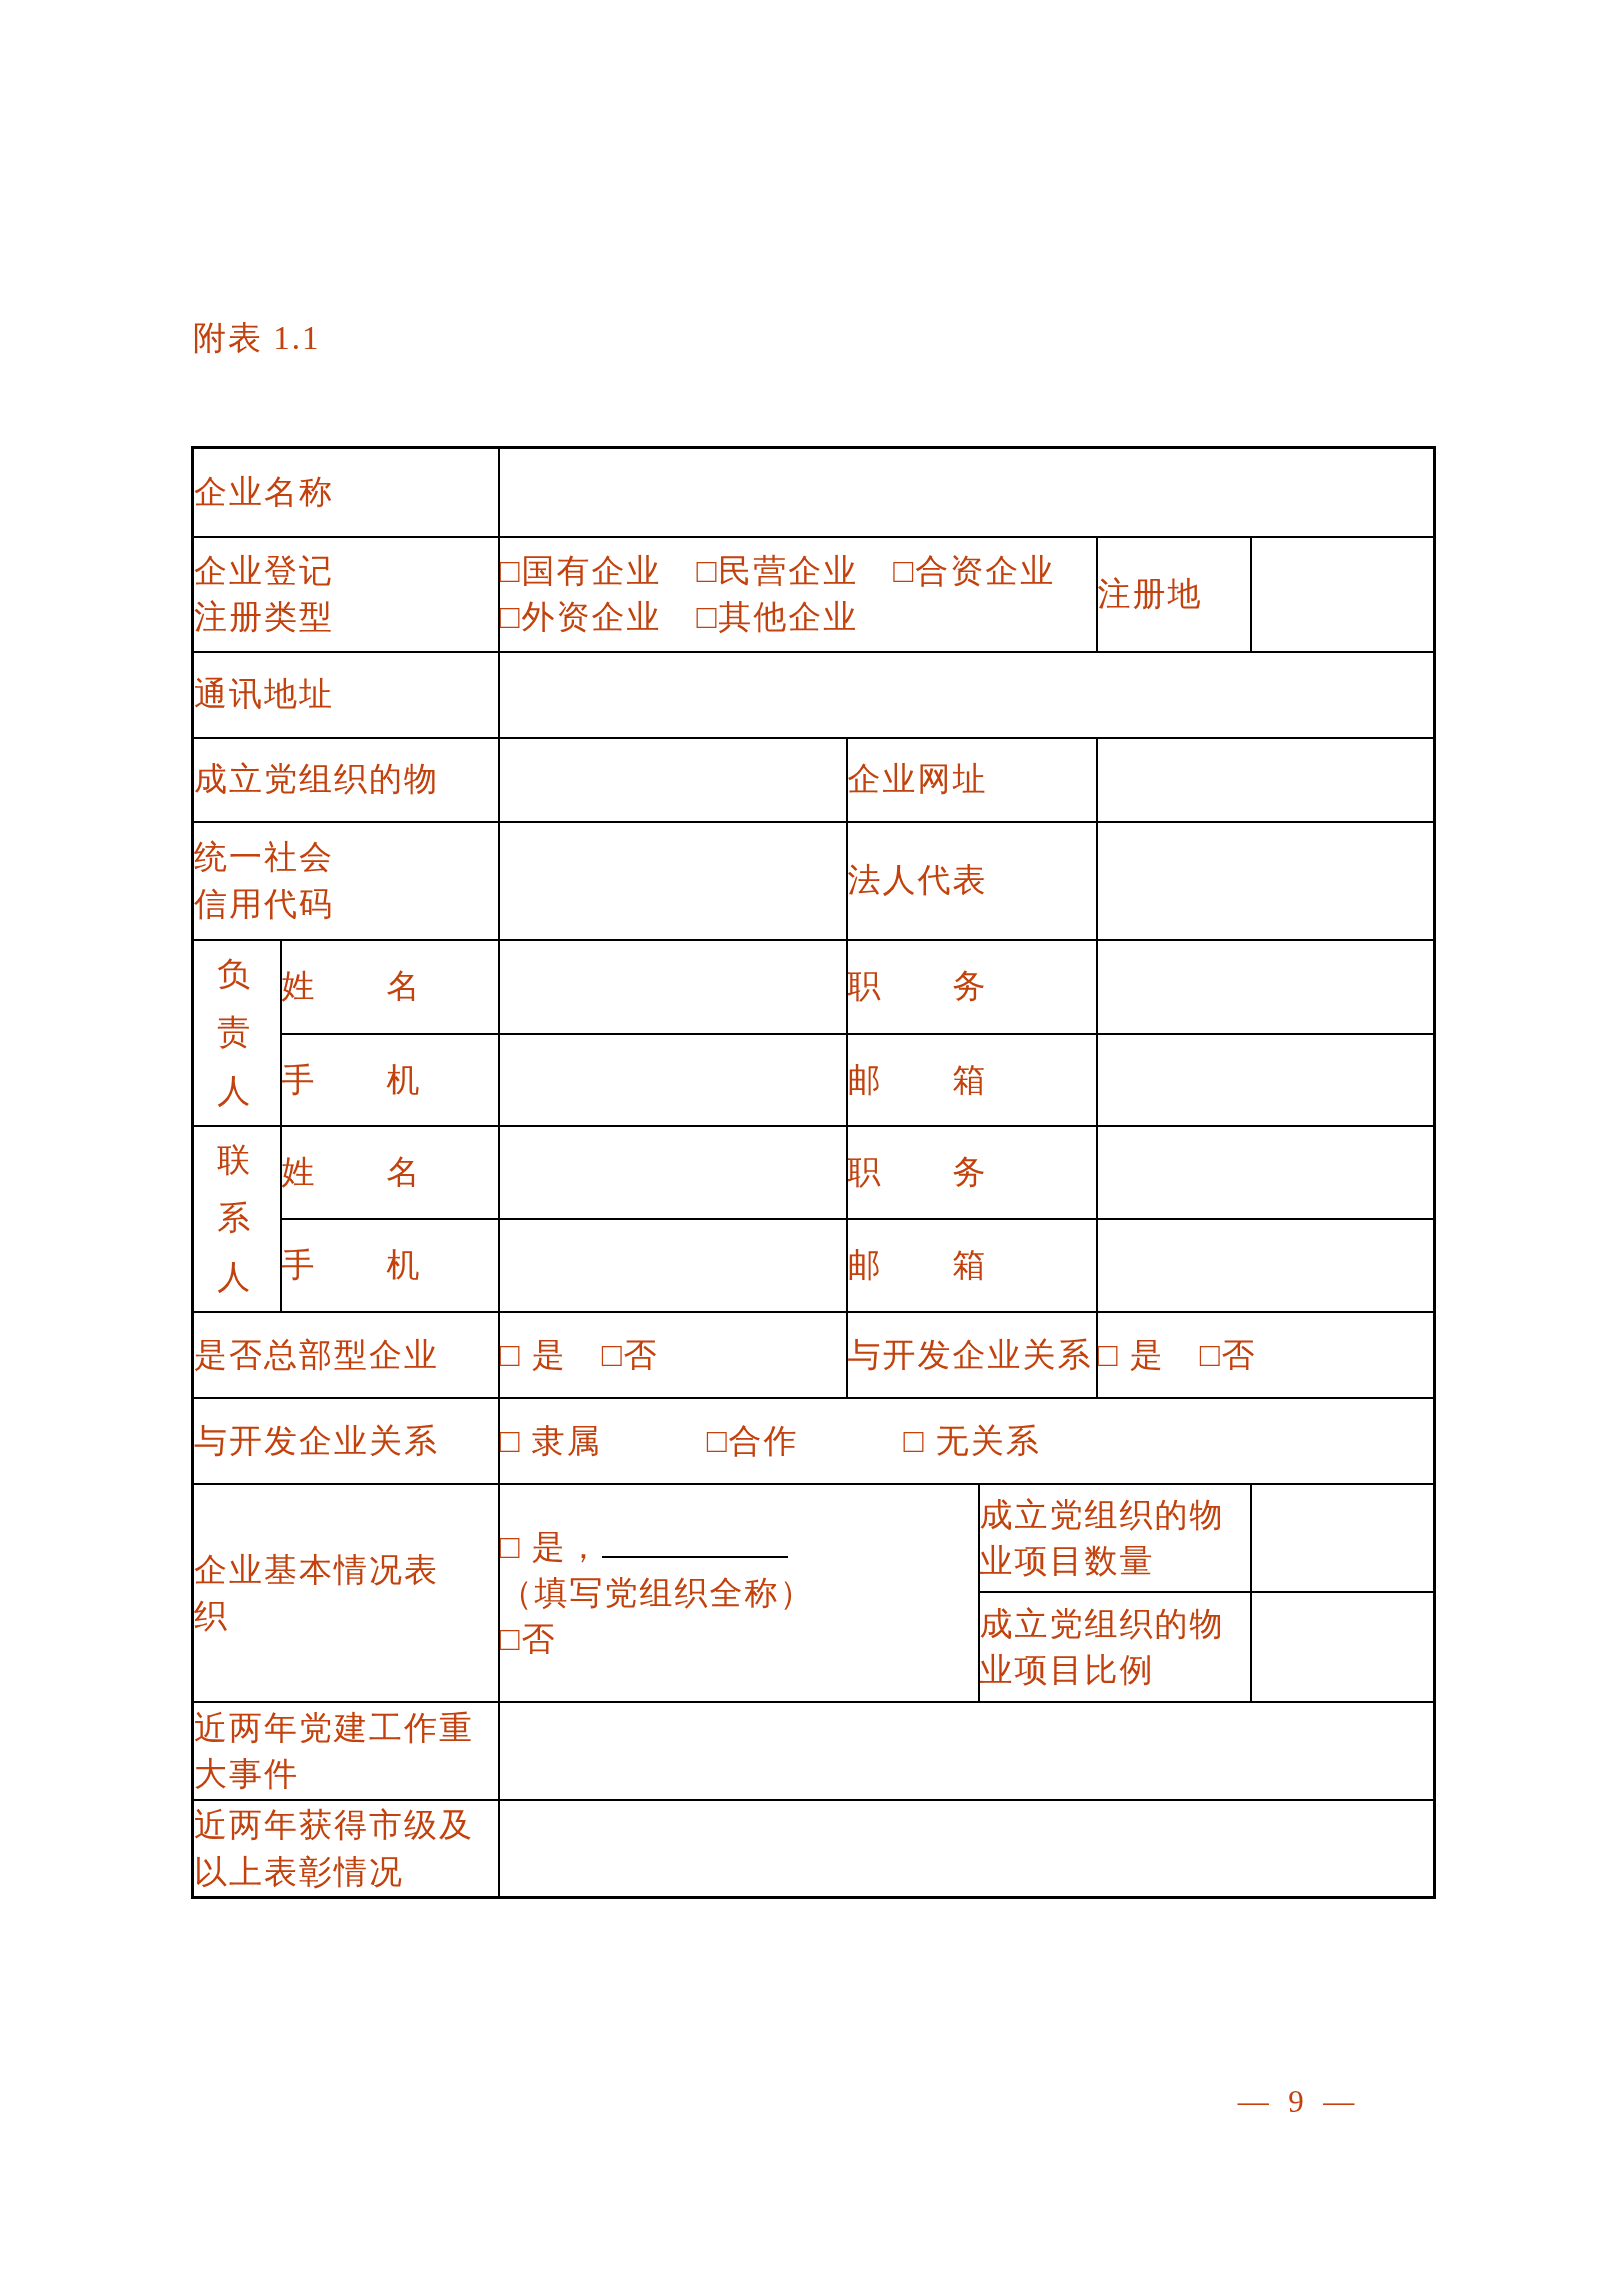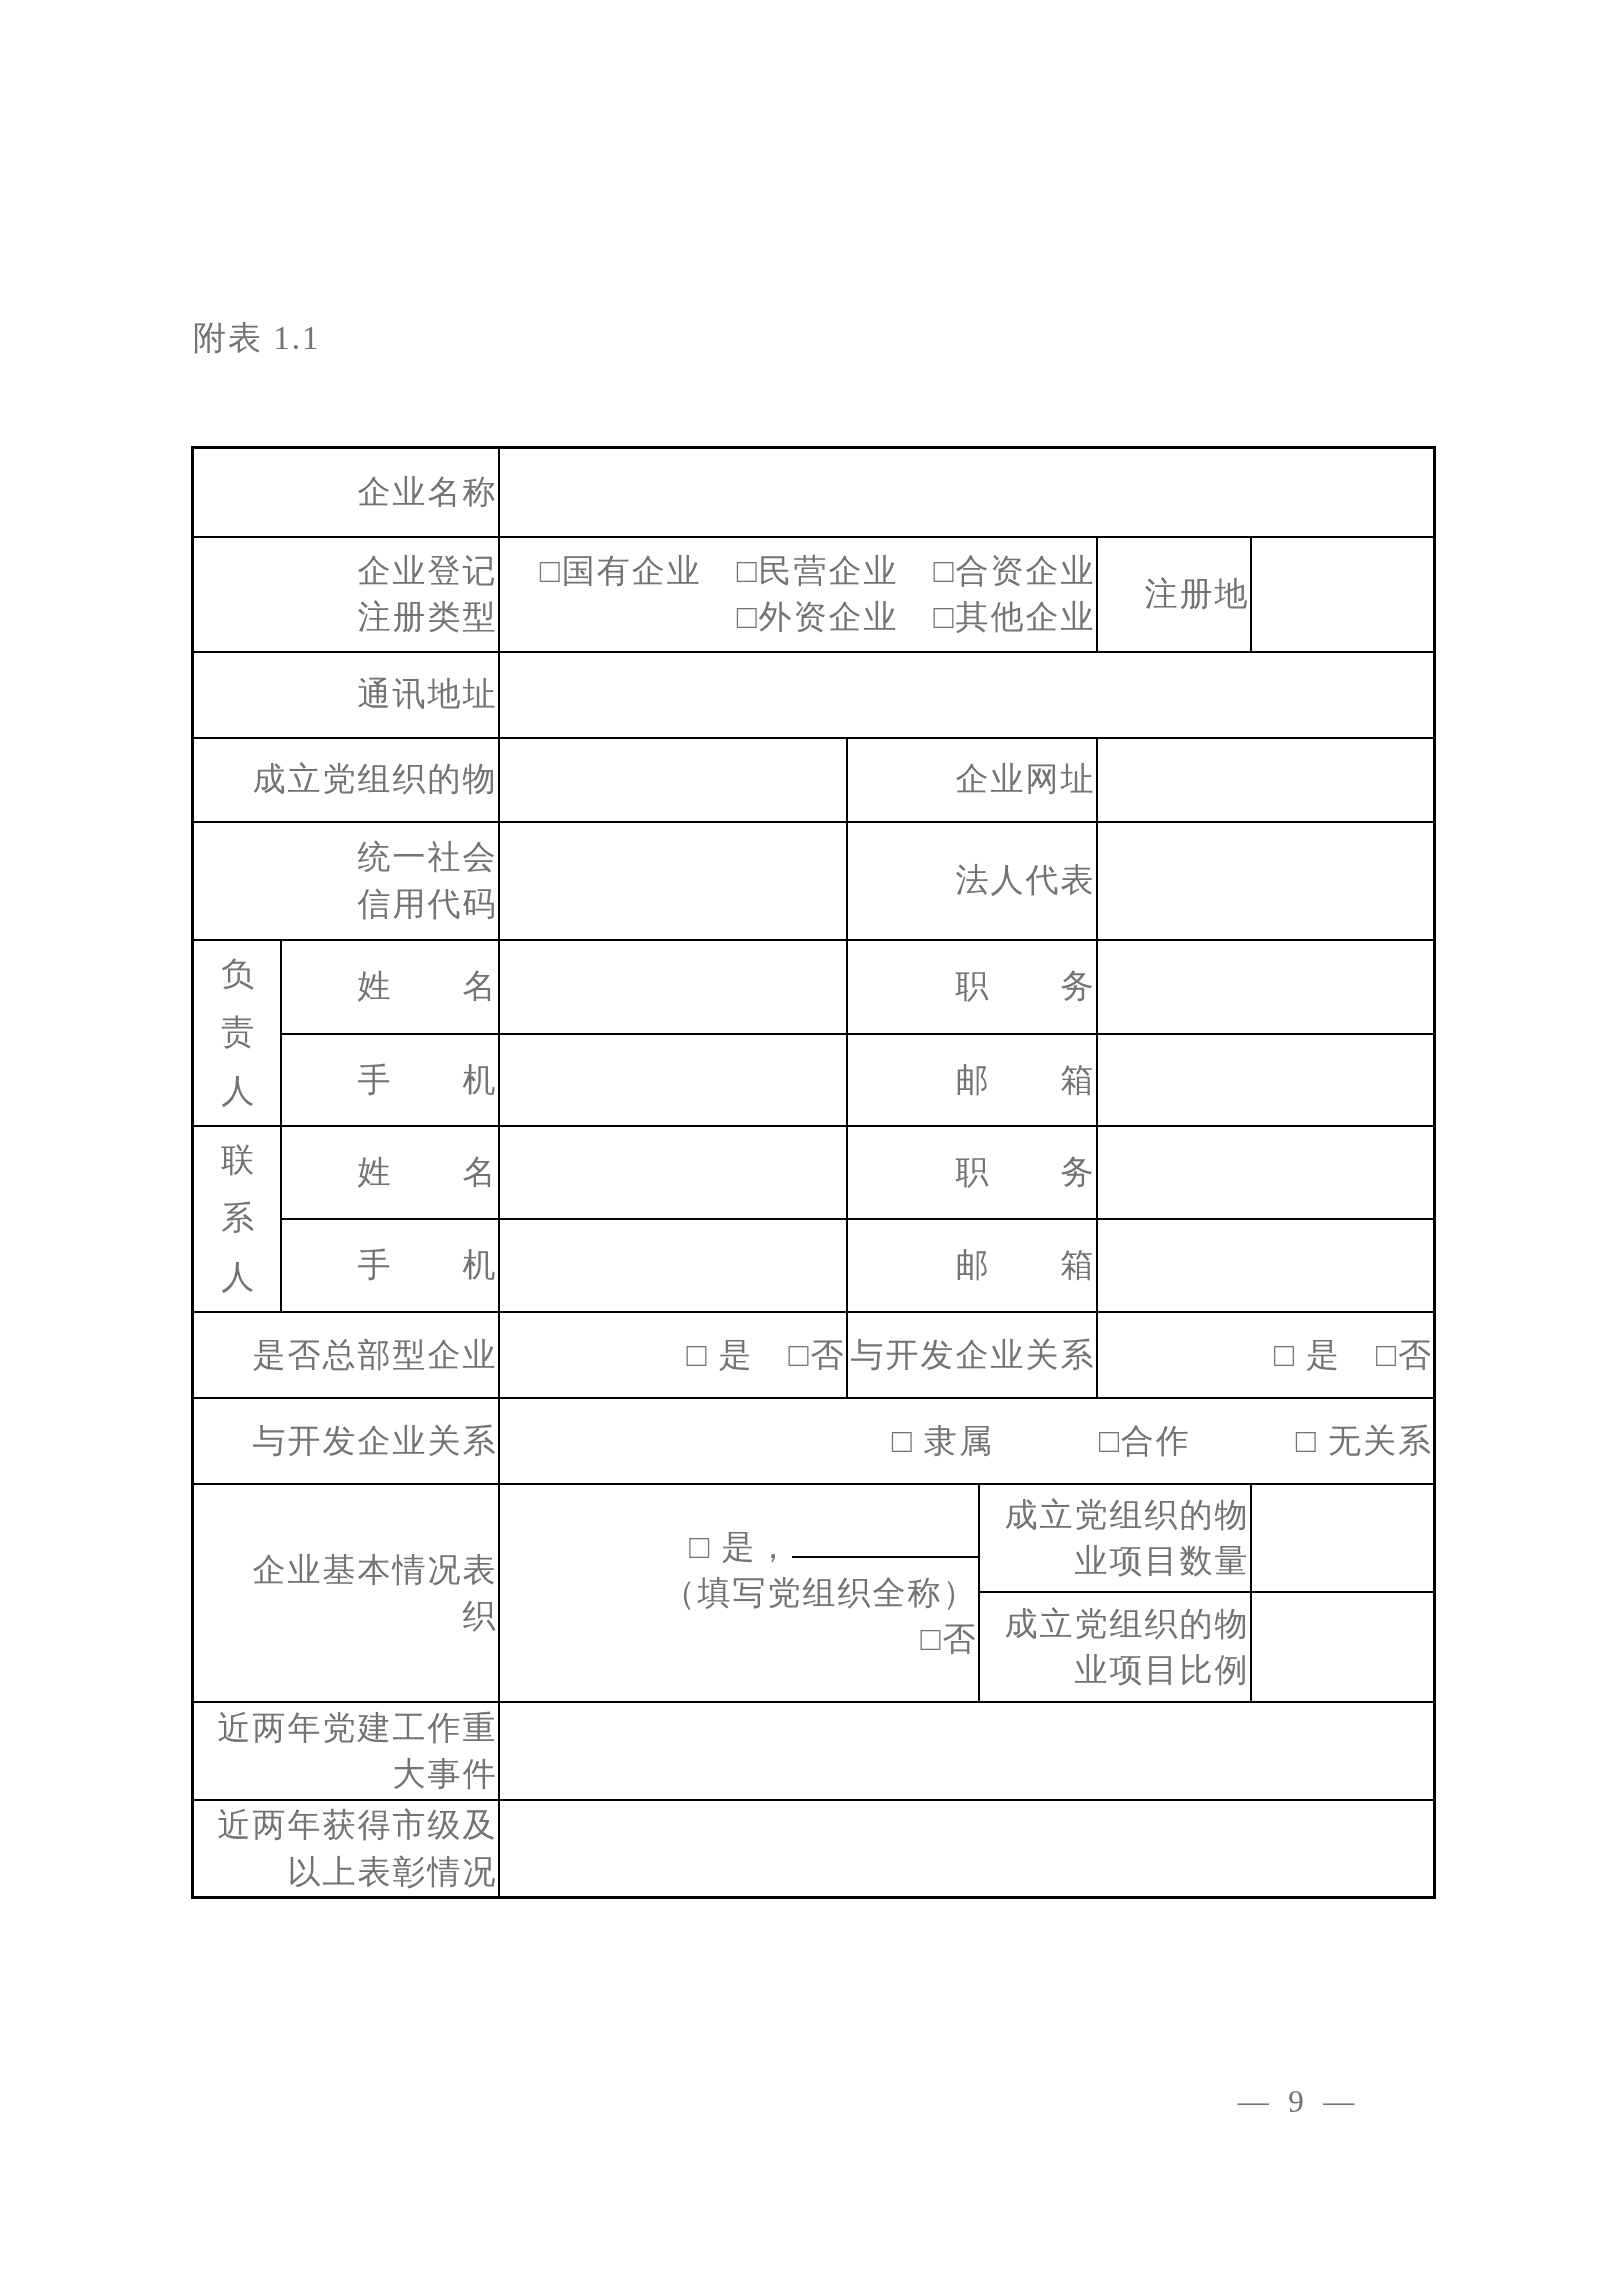--- a/index.html
+++ b/index.html
@@ -3,21 +3,21 @@
 <meta charset="utf-8">
 <style>
   * { margin: 0; padding: 0; box-sizing: border-box; }
   html, body { background: #e8e8e8; }
   .page {
     position: relative;
     width: 1621px;
     height: 2293px;
     background: #ffffff;
     font-family: "Liberation Serif", "DejaVu Serif", serif;
-    color: #737373;
+    color: #c2410c;
     overflow: hidden;
   }
   .annex {
     position: absolute;
     left: 193px;
     top: 316px;
     font-size: 33px;
     letter-spacing: 2px;
   }
   .doc-title {
@@ -37,21 +37,21 @@
     width: 1242px;
     border-collapse: collapse;
     table-layout: fixed;
   }
   table.form td {
     border: 2px solid #000;
     border-top-width: 2.9px;
     border-bottom-width: 2.9px;
     font-size: 33px;
     line-height: 1.4;
-    text-align: right;
+    text-align: left;
     vertical-align: middle;
     letter-spacing: 2px;
     padding: 0;
     overflow: hidden;
   }
   table.form { border: 3.9px solid #000; }
   .preline { white-space: pre-line; }
   .vlabel {
     width: 39px;
     margin: 4px auto;

